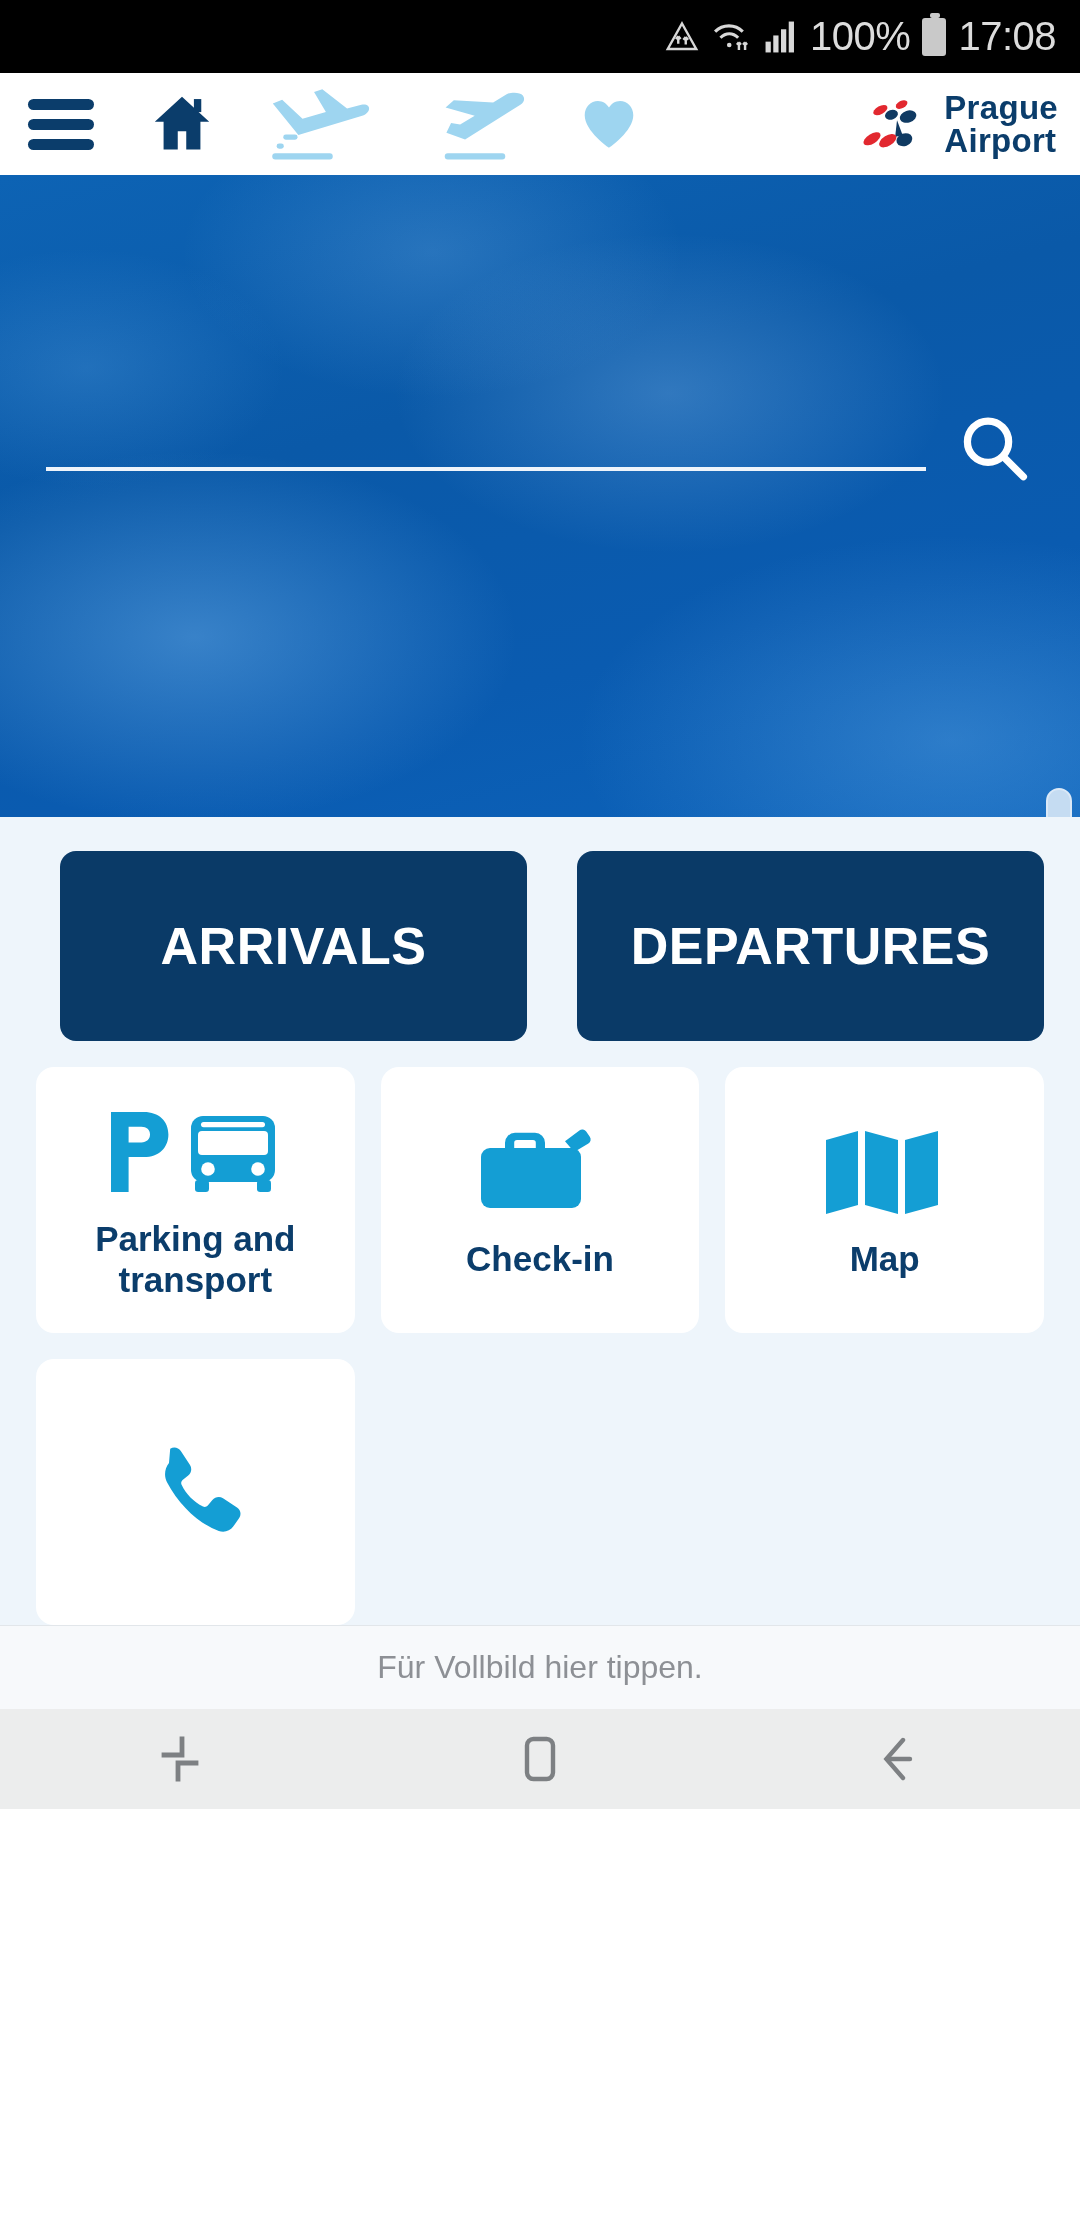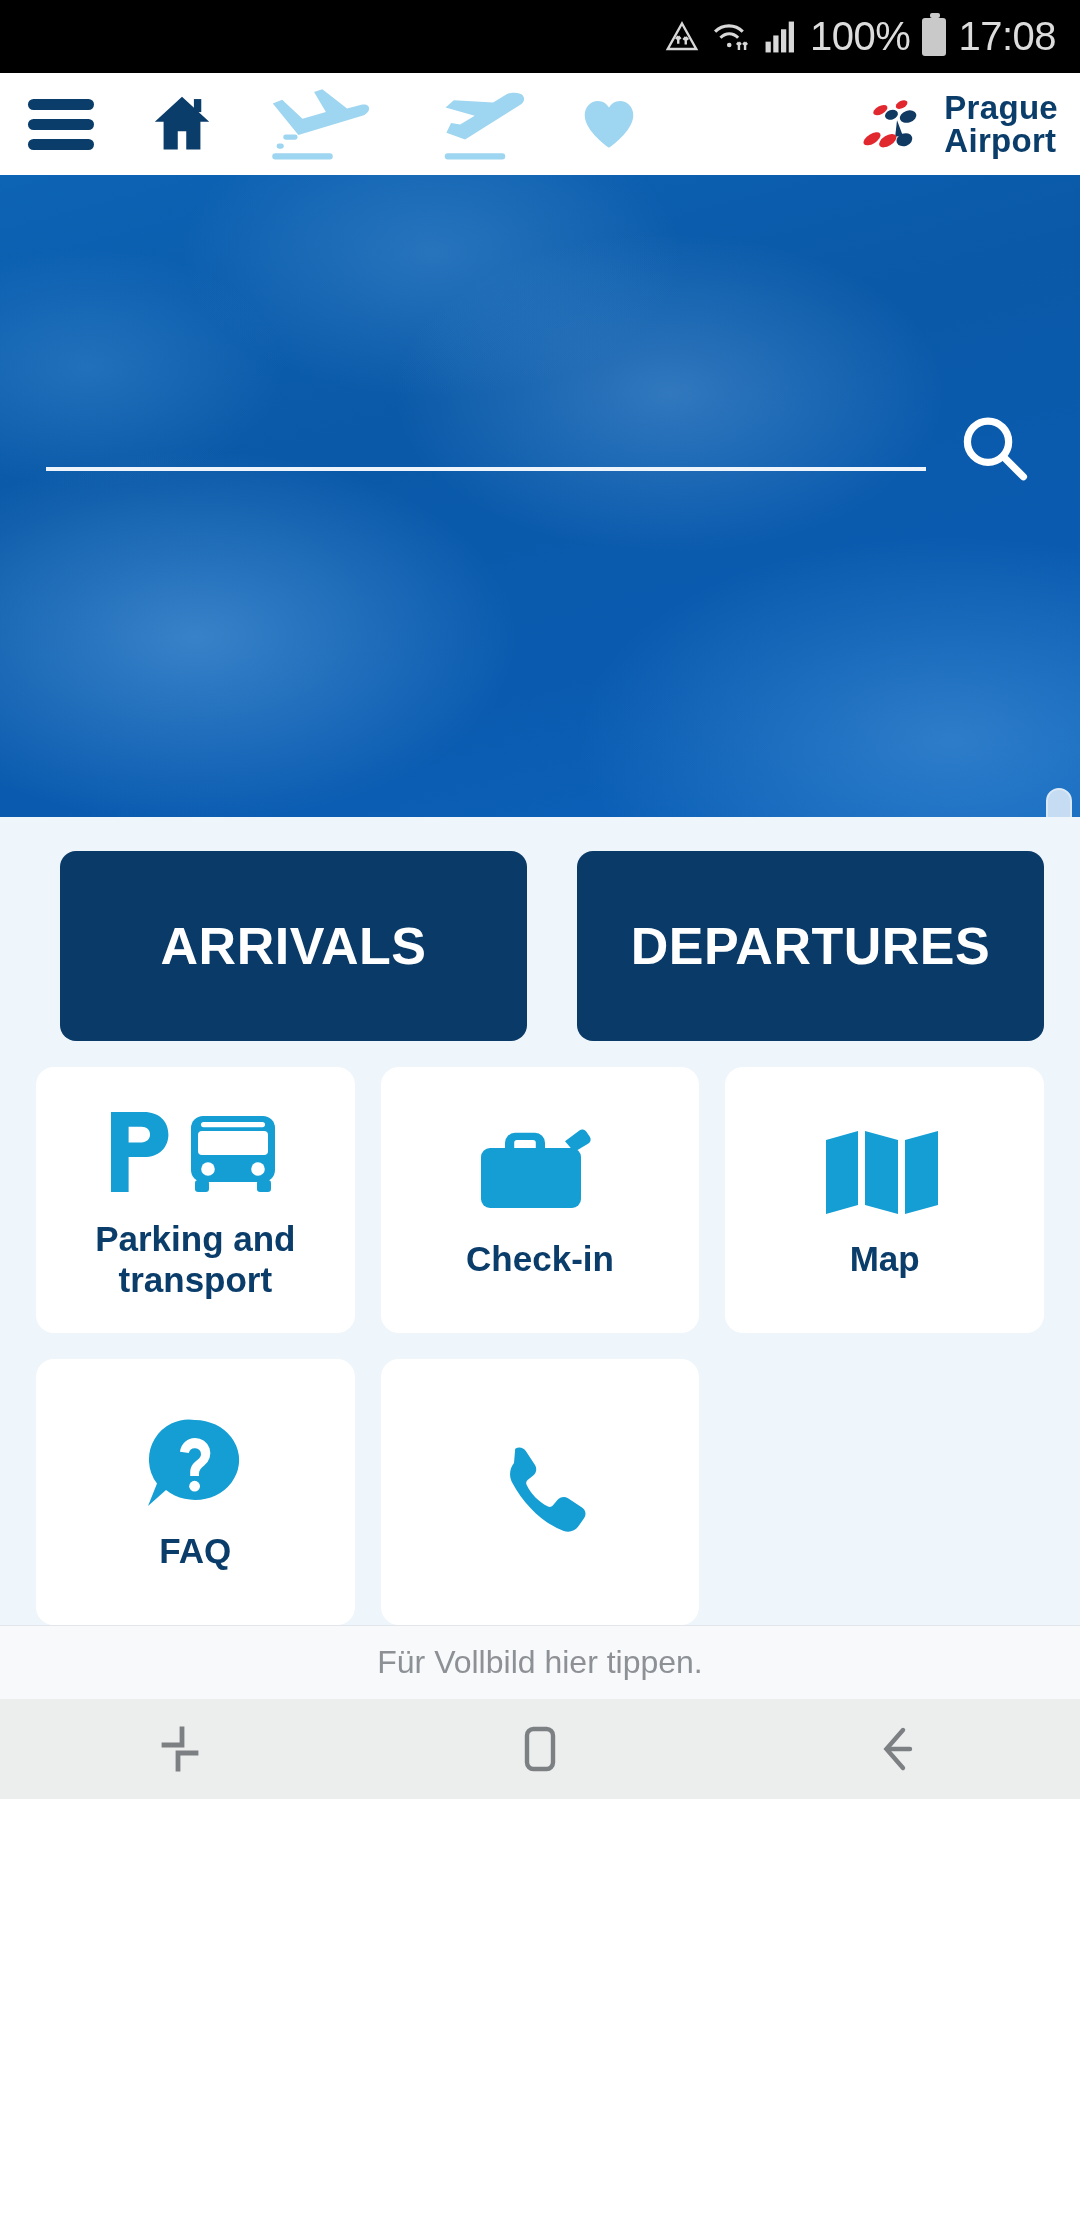--- a/index.html
+++ b/index.html
@@ -85,21 +85,21 @@
     justify-content:center; cursor:pointer; padding:10px 8px;
   }
   .tile-ico{ height:104px; display:flex; align-items:center; justify-content:center; }
   .tile-label{
     margin-top:14px; color:#0b3d6b; font-size:35px; font-weight:bold;
     text-align:center; line-height:1.18;
   }
 
   
   .fshint{
-    height:74px; background:#f7f9fb; display:flex; align-items:center;
+    height:84px; background:#f7f9fb; display:flex; align-items:center;
     justify-content:center; color:#8d9095; font-size:32px;
     border-top:1px solid #e2e6ea;
   }
   
   .navbar{
     height:100px; background:#eceded; display:flex; align-items:center;
     justify-content:space-around;
   }
   .navbtn{ width:120px; height:100px; display:flex; align-items:center; justify-content:center; cursor:pointer; }
 </style>
@@ -250,32 +250,20 @@
       <div class="tile-ico">
         <svg width="130" height="100" viewBox="0 0 65 50" fill="#149ed4">
           <path d="M3 9 L19 4.5 V41.5 L3 46 Z"></path>
           <path d="M22.5 4.5 L39 9 V46 L22.5 41.5 Z"></path>
           <path d="M42.5 9 L59 4.5 V41.5 L42.5 46 Z"></path>
         </svg>
       </div>
       <div class="tile-label">Map</div>
     </div>
 
-    <div class="tile">
-      <div class="tile-ico">
-        <svg width="112" height="100" viewBox="0 0 56 50" fill="#149ed4">
-          <path d="M28 3 a22 20 0 1 1 -14.5 35 L4.5 46 L9 34.8 A20 20 0 0 1 28 3 Z"></path>
-          <path d="M28 12 a7.6 7.6 0 0 1 4.6 13.7 c-1.8 1.4 -2.6 2.4 -2.6 4.1 v1.2 h-4.4 v-1.7
-                   c0 -3.0 1.3 -4.6 3.4 -6.2 c1.4 -1.0 2.0 -1.9 2.0 -3.1 a3.1 3.1 0 0 0 -6.1 -0.5 l-4.4 -0.6
-                   A7.6 7.6 0 0 1 28 12 Z" fill="#ffffff"></path>
-          <circle cx="27.8" cy="36.1" r="2.7" fill="#ffffff"></circle>
-        </svg>
-      </div>
-      <div class="tile-label">FAQ</div>
-    </div>
 
     <div class="tile">
       <div class="tile-ico">
         <svg width="104" height="100" viewBox="0 0 52 50" fill="#149ed4">
           <path d="M13.6 3.4 c1.8 -1.2 4.1 -0.7 5.3 1.1 l4.6 7.0 c1.1 1.7 0.7 4.0 -0.9 5.3
                    l-2.8 2.2 c-0.7 0.6 -0.9 1.6 -0.5 2.4 c2.2 4.6 6.1 8.6 10.7 10.9
                    c0.8 0.4 1.8 0.2 2.4 -0.5 l2.3 -2.8 c1.3 -1.6 3.6 -2.0 5.3 -0.9
                    l7.0 4.6 c1.8 1.2 2.3 3.5 1.1 5.3 l-3.0 4.3 c-1.6 2.3 -4.6 3.2 -7.2 2.2
                    C28.4 41.0 18.2 32.0 12.0 20.1 c-1.6 -3.1 -1.2 -6.9 1.0 -9.6 Z"></path>
         </svg>

